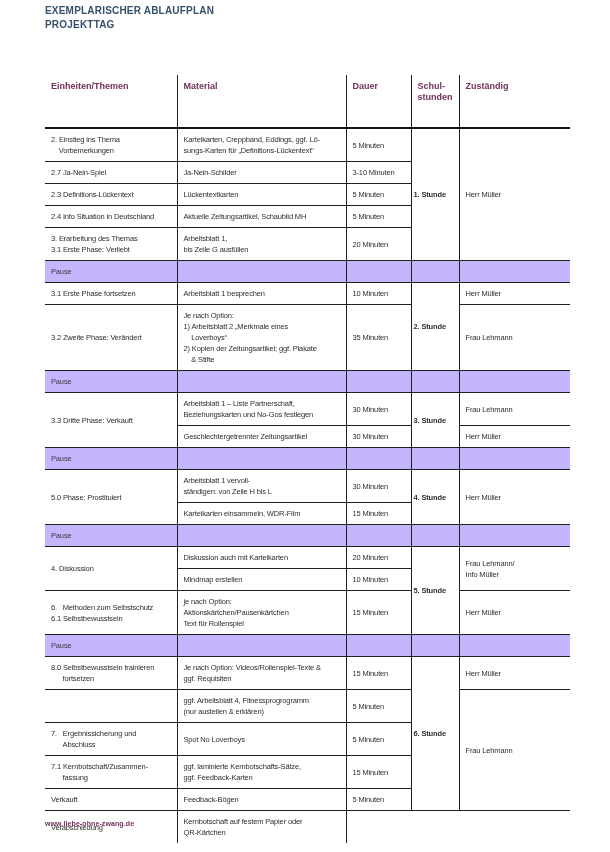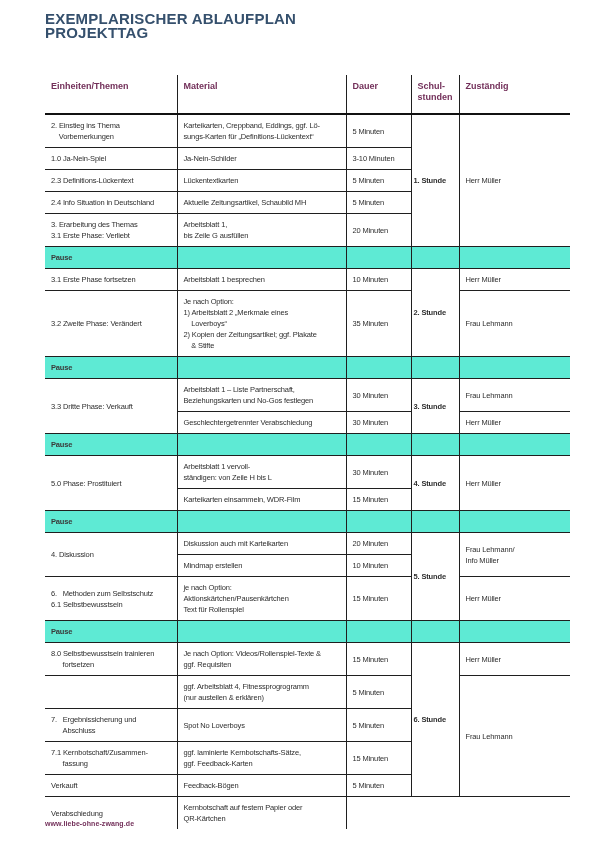--- a/index.html
+++ b/index.html
@@ -2,53 +2,53 @@
 <html><head>
 <meta charset="utf-8">
 <style>
   html,body{margin:0;padding:0;}
   body{
     width:610px;height:852px;background:#ffffff;position:relative;
     font-family:"Liberation Sans","DejaVu Sans",sans-serif;
     -webkit-font-smoothing:antialiased;
   }
   .doc-title{
-    position:absolute;left:45px;top:12px;
-    color:#35506d;font-weight:bold;font-size:15px;line-height:13.5px;
+    position:absolute;left:45px;top:4px;
+    color:#35506d;font-weight:bold;font-size:10px;line-height:13.5px;
     letter-spacing:0.2px;white-space:pre-line;
   }
   table.plan{
     position:absolute;left:45px;top:75px;
     border-collapse:collapse;table-layout:fixed;width:525px;
   }
   col.c-theme{width:132px;}
   col.c-material{width:169px;}
   col.c-dauer{width:65px;}
   col.c-hour{width:48px;}
   col.c-resp{width:111px;}
 
   th,td{
     border:1px solid #1f1f1f;
     white-space:pre-wrap;
     word-wrap:break-word;
   }
   th{
     color:#73305a;font-size:9px;font-weight:bold;text-align:left;
-    vertical-align:top;padding:6px 6px 10px 6px;line-height:11px;
+    vertical-align:top;padding:6px 6px 24px 6px;line-height:11px;
     border-top:none;border-bottom:2px solid #111;
   }
   td{
     color:#2e2e2e;font-size:7.5px;line-height:11px;letter-spacing:-0.15px;
     vertical-align:middle;padding:5px 6px;
   }
   tr > *:first-child{border-left:none;}
   tr > *:last-child{border-right:none;}
 
   td.hour{font-weight:bold;text-align:left;padding:5px 2px;}
-  tr.pause td{background:#5eead4;font-weight:bold;color:#3a3a3a;}
+  tr.pause td{background:#c4b5fd;font-weight:normal;color:#3a3a3a;}
   tr.last td{border-bottom:none;}
   tr.last td.spacer{border-right:none;}
 
   .footer{
     position:absolute;left:45px;top:820px;
     color:#73305a;font-weight:bold;font-size:7px;letter-spacing:0.1px;
   }
 </style>
 </head>
 <body>
@@ -78,21 +78,21 @@
     <tr>
       <td>2. Einstieg ins Thema
     Vorbemerkungen</td>
       <td>Karteikarten, Creppband, Eddings, ggf. Lö-
 sungs-Karten für „Definitions-Lückentext“</td>
       <td>5 Minuten</td>
       <td class="hour" rowspan="5">1. Stunde</td>
       <td rowspan="5">Herr Müller</td>
     </tr>
     <tr>
-      <td>1.0 Ja-Nein-Spiel</td>
+      <td>2.7 Ja-Nein-Spiel</td>
       <td>Ja-Nein-Schilder</td>
       <td>3-10 Minuten</td>
     </tr>
     <tr>
       <td>2.3 Definitions-Lückentext</td>
       <td>Lückentextkarten</td>
       <td>5 Minuten</td>
     </tr>
     <tr>
       <td>2.4 Info Situation in Deutschland</td>
@@ -139,21 +139,21 @@
     </tr>
     <tr>
       <td rowspan="2">3.3 Dritte Phase: Verkauft</td>
       <td>Arbeitsblatt 1 – Liste Partnerschaft,
 Beziehungskarten und No-Gos festlegen</td>
       <td>30 Minuten</td>
       <td class="hour" rowspan="2">3. Stunde</td>
       <td>Frau Lehmann</td>
     </tr>
     <tr>
-      <td>Geschlechtergetrennter Verabschiedung</td>
+      <td>Geschlechtergetrennter Zeitungsartikel</td>
       <td>30 Minuten</td>
       <td>Herr Müller</td>
     </tr>
     <tr class="pause">
       <td>Pause</td>
       <td></td>
       <td></td>
       <td></td>
       <td></td>
     </tr>

